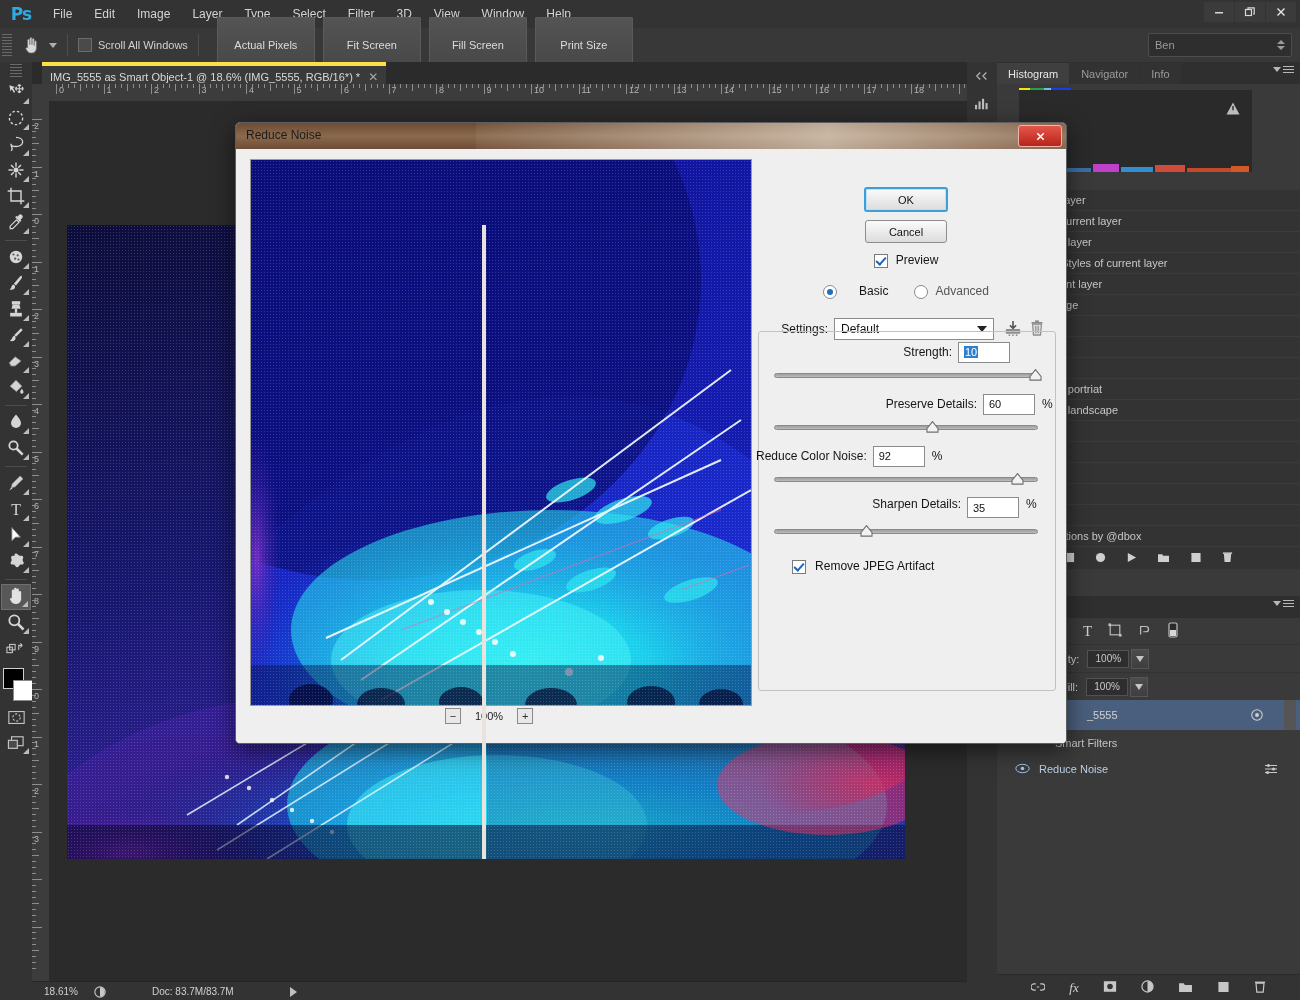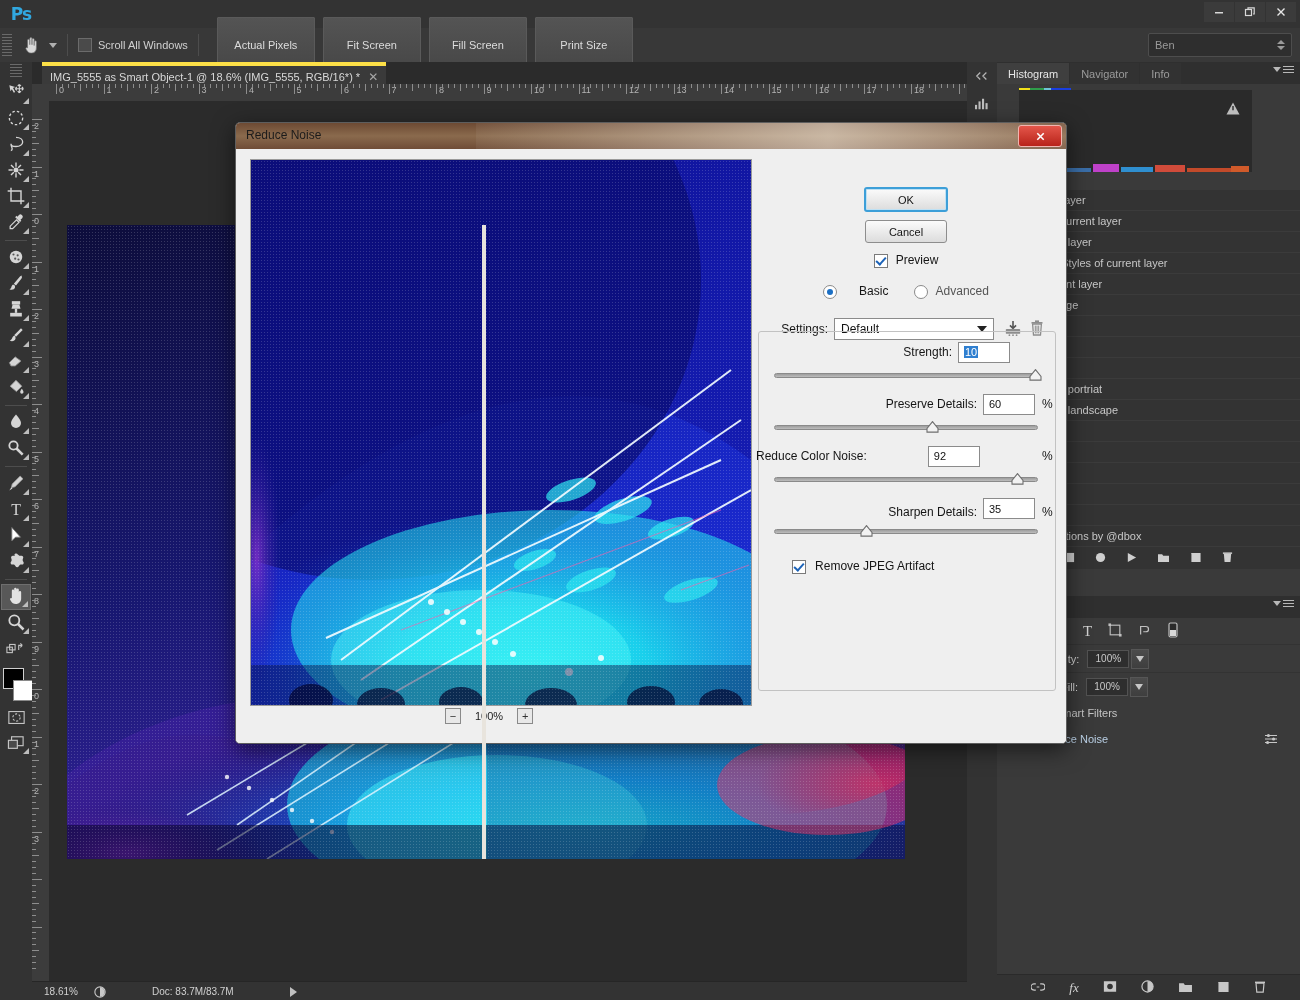--- a/index.html
+++ b/index.html
@@ -193,20 +193,33 @@
   .combo .arw{position:absolute;right:6px;top:7px;width:0;height:0;
     border-left:5px solid transparent;border-right:5px solid transparent;border-top:6px solid #222;}
 </style>
 </head>
 <body>
 
 <div class="app">
 
   <div class="menubar">
     <div class="ps-logo">Ps</div>
+    <div id="menus" style="display:flex">
+        <div class="menu-item">File</div>
+        <div class="menu-item">Edit</div>
+        <div class="menu-item">Image</div>
+        <div class="menu-item">Layer</div>
+        <div class="menu-item">Type</div>
+        <div class="menu-item">Select</div>
+        <div class="menu-item">Filter</div>
+        <div class="menu-item">3D</div>
+        <div class="menu-item">View</div>
+        <div class="menu-item">Window</div>
+        <div class="menu-item">Help</div>
+      </div>
     <div class="win-btns">
       <div class="win-btn">
         <svg width="12" height="12" viewBox="0 0 12 12">
             <rect x="2" y="6" width="8" height="1.5" fill="#d8d8d8"></rect>
           </svg>
       </div>
       <div class="win-btn">
         <svg width="12" height="12" viewBox="0 0 12 12">
             <rect x="1.5" y="3.5" width="6" height="6" fill="none" stroke="#d8d8d8" stroke-width="1.2"></rect>
             <path d="M4 3V1.8h6.2V8H9" fill="none" stroke="#d8d8d8" stroke-width="1.2"></path>
@@ -1044,20 +1057,37 @@
         <span style="margin-left:42px;font-size:11px;color:#d0d0d0">Fill:</span>
         <span class="numbox" style="margin-left:8px">100%</span>
         <span class="numdrop">
           <svg width="8" height="6" viewBox="0 0 8 6">
               <path d="M0 0h8L4 6z" fill="#c6c6c6"></path>
             </svg>
         </span>
       </div>
 
       <div style="background:#3a3a3a">
+        <div class="layer-row sel">
+          <span style="position:absolute;left:14px;top:7px;width:16px;height:16px">
+            <svg width="16" height="14" viewBox="0 0 18 14">
+                <ellipse cx="9" cy="7" rx="8" ry="5" fill="none" stroke="#d8d8d8" stroke-width="1.2"></ellipse>
+                <circle cx="9" cy="7" r="2.4" fill="#d8d8d8"></circle>
+              </svg>
+          </span>
+          <span style="position:absolute;left:36px;top:3px;width:24px;height:24px;background:#12124a;border:1px solid #666"></span>
+          <span style="position:absolute;left:90px">_5555</span>
+          <span style="position:absolute;right:36px;top:8px">
+            <svg width="14" height="14" viewBox="0 0 16 16">
+                <circle cx="8" cy="8" r="6" fill="none" stroke="#cfcfcf" stroke-width="1.2"></circle>
+                <circle cx="8" cy="8" r="2.2" fill="#cfcfcf"></circle>
+              </svg>
+          </span>
+          <span style="position:absolute;right:4px;top:0;width:12px;height:30px;background:#555"></span>
+        </div>
         <div class="sub-row">
           <span>Smart Filters</span>
         </div>
         <div class="sub-row" style="padding-left:42px;position:relative">
           <span style="position:absolute;left:18px;top:6px">
             <svg width="15" height="13" viewBox="0 0 18 14">
                 <ellipse cx="9" cy="7" rx="8" ry="5" fill="none" stroke="#9fc4e8" stroke-width="1.2"></ellipse>
                 <circle cx="9" cy="7" r="2.2" fill="#9fc4e8"></circle>
               </svg>
           </span>
@@ -1253,36 +1283,36 @@
                 <span class="lbl" style="margin-left:7px;width:14px">%</span>
               </div>
               <div class="slider" style="margin:6px 18px 0 18px">
                 <div class="strack"></div>
                 <div class="sknob" style="left:60%"><svg width="13" height="12" viewBox="0 0 13 12">
                     <path d="M6.5 0.6L12 7.5v3.6H1V7.5z" fill="#f2f2f2" stroke="#6f6f6f" stroke-width="1.1"></path>
                   </svg></div>
               </div>
             </div>
             <div style="position:absolute;left:0;top:104px;width:300px">
-              <div style="display:flex;align-items:center;justify-content:space-between;padding-right:0px;height:22px">
+              <div style="display:flex;align-items:center;justify-content:flex-start;padding-right:0px;height:22px">
                 <span class="lbl">Reduce Color Noise:</span>
                 <span class="fld" style="width:40px;margin-left:6px;justify-content:flex-start">
                   <span>92</span>
                 </span>
                 <span class="lbl" style="margin-left:7px;width:14px">%</span>
               </div>
               <div class="slider" style="margin:6px 18px 0 18px">
                 <div class="strack"></div>
                 <div class="sknob" style="left:92%"><svg width="13" height="12" viewBox="0 0 13 12">
                     <path d="M6.5 0.6L12 7.5v3.6H1V7.5z" fill="#f2f2f2" stroke="#6f6f6f" stroke-width="1.1"></path>
                   </svg></div>
               </div>
             </div>
             <div style="position:absolute;left:0;top:156px;width:300px">
-              <div style="display:flex;align-items:flex-end;justify-content:flex-end;padding-right:0px;height:22px">
+              <div style="display:flex;align-items:flex-start;justify-content:flex-end;padding-right:16px;height:22px">
                 <span class="lbl">Sharpen Details:</span>
                 <span class="fld" style="width:40px;margin-left:6px;justify-content:flex-start">
                   <span>35</span>
                 </span>
                 <span class="lbl" style="margin-left:7px;width:14px">%</span>
               </div>
               <div class="slider" style="margin:6px 18px 0 18px">
                 <div class="strack"></div>
                 <div class="sknob" style="left:35%"><svg width="13" height="12" viewBox="0 0 13 12">
                     <path d="M6.5 0.6L12 7.5v3.6H1V7.5z" fill="#f2f2f2" stroke="#6f6f6f" stroke-width="1.1"></path>

